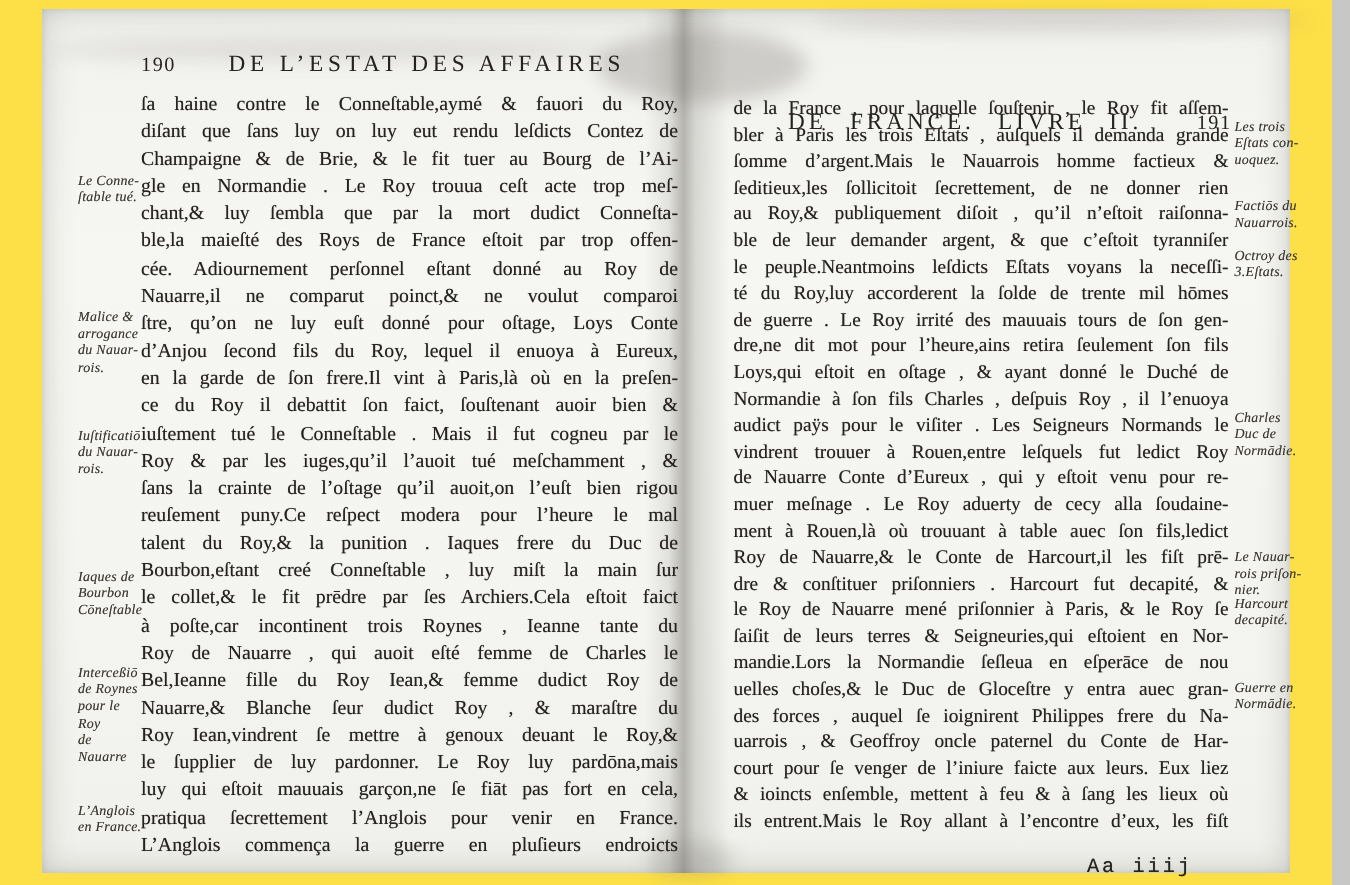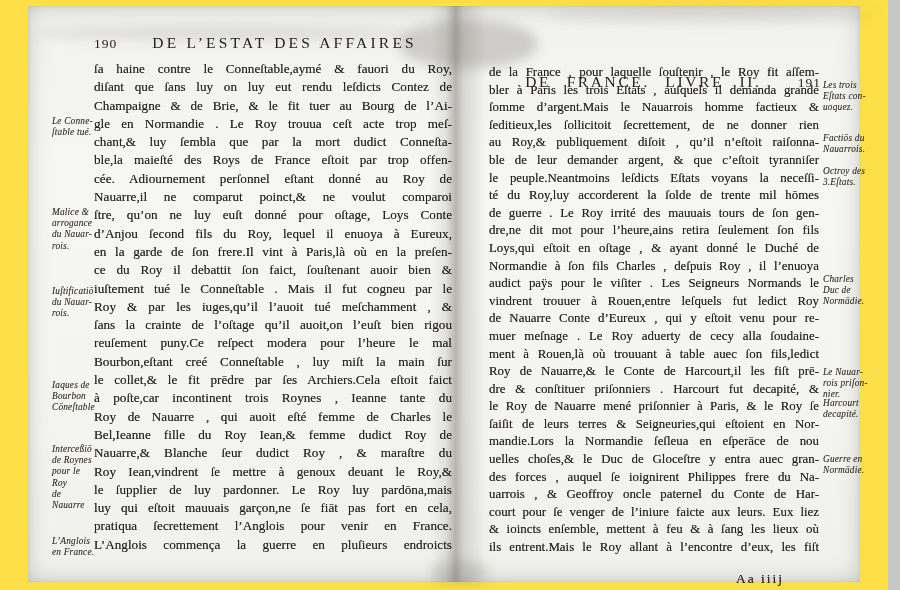--- a/index.html
+++ b/index.html
@@ -34,21 +34,21 @@
   #rcol .bline{height:17.6px;line-height:17.6px;font-size:12.9px;}
 
   
   .notes{position:absolute;top:0;height:590px;}
   #lnotes{left:52px;width:44px;}
   #rnotes{left:823px;width:56px;}
   .mnote{position:absolute;left:0;width:100%;font-style:italic;font-size:9.3px;line-height:11.2px;
          color:#3b372e;white-space:pre-line;letter-spacing:0.2px;text-shadow:0 0 0.4px rgba(59,55,46,0.5);}
 
   .catchword{position:absolute;left:700px;top:571px;width:120px;text-align:center;
-             font-size:13.5px;letter-spacing:2px;text-shadow:0 0 0.5px rgba(38,35,31,0.55);}
+             font-size:13.5px;letter-spacing:2px;text-shadow:0 0 0.5px rgba(38,35,31,0.55);font-family:Liberation Mono, monospace;}
 </style>
 </head>
 <body>
 
 <div id="canvas">
   <div class="scan"></div>
   <div class="smudge s2"></div>
   <div class="smudge s3"></div>
   <div class="gutter"></div>
   <div class="smudge s1"></div>
@@ -68,20 +68,21 @@
       <div class="bline">cée. Adiournement perſonnel eſtant donné au Roy de</div>
       <div class="bline">Nauarre,il ne comparut poinct,&amp; ne voulut comparoi</div>
       <div class="bline">ſtre, qu’on ne luy euſt donné pour oſtage, Loys Conte</div>
       <div class="bline">d’Anjou ſecond fils du Roy, lequel il enuoya à Eureux,</div>
       <div class="bline">en la garde de ſon frere.Il vint à Paris,là où en la preſen-</div>
       <div class="bline">ce du Roy il debattit ſon faict, ſouſtenant auoir bien &amp;</div>
       <div class="bline">iuſtement tué le Conneſtable . Mais il fut cogneu par le</div>
       <div class="bline">Roy &amp; par les iuges,qu’il l’auoit tué meſchamment , &amp;</div>
       <div class="bline">ſans la crainte de l’oſtage qu’il auoit,on l’euſt bien rigou</div>
       <div class="bline">reuſement puny.Ce reſpect modera pour l’heure le mal</div>
+      <div class="bline">talent du Roy,&amp; la punition . Iaques frere du Duc de</div>
       <div class="bline">Bourbon,eſtant creé Conneſtable , luy miſt la main ſur</div>
       <div class="bline">le collet,&amp; le fit prēdre par ſes Archiers.Cela eſtoit faict</div>
       <div class="bline">à poſte,car incontinent trois Roynes , Ieanne tante du</div>
       <div class="bline">Roy de Nauarre , qui auoit eſté femme de Charles le</div>
       <div class="bline">Bel,Ieanne fille du Roy Iean,&amp; femme dudict Roy de</div>
       <div class="bline">Nauarre,&amp; Blanche ſeur dudict Roy , &amp; maraſtre du</div>
       <div class="bline">Roy Iean,vindrent ſe mettre à genoux deuant le Roy,&amp;</div>
       <div class="bline">le ſupplier de luy pardonner. Le Roy luy pardōna,mais</div>
       <div class="bline">luy qui eſtoit mauuais garçon,ne ſe fiāt pas fort en cela,</div>
       <div class="bline">pratiqua ſecrettement l’Anglois pour venir en France.</div>

